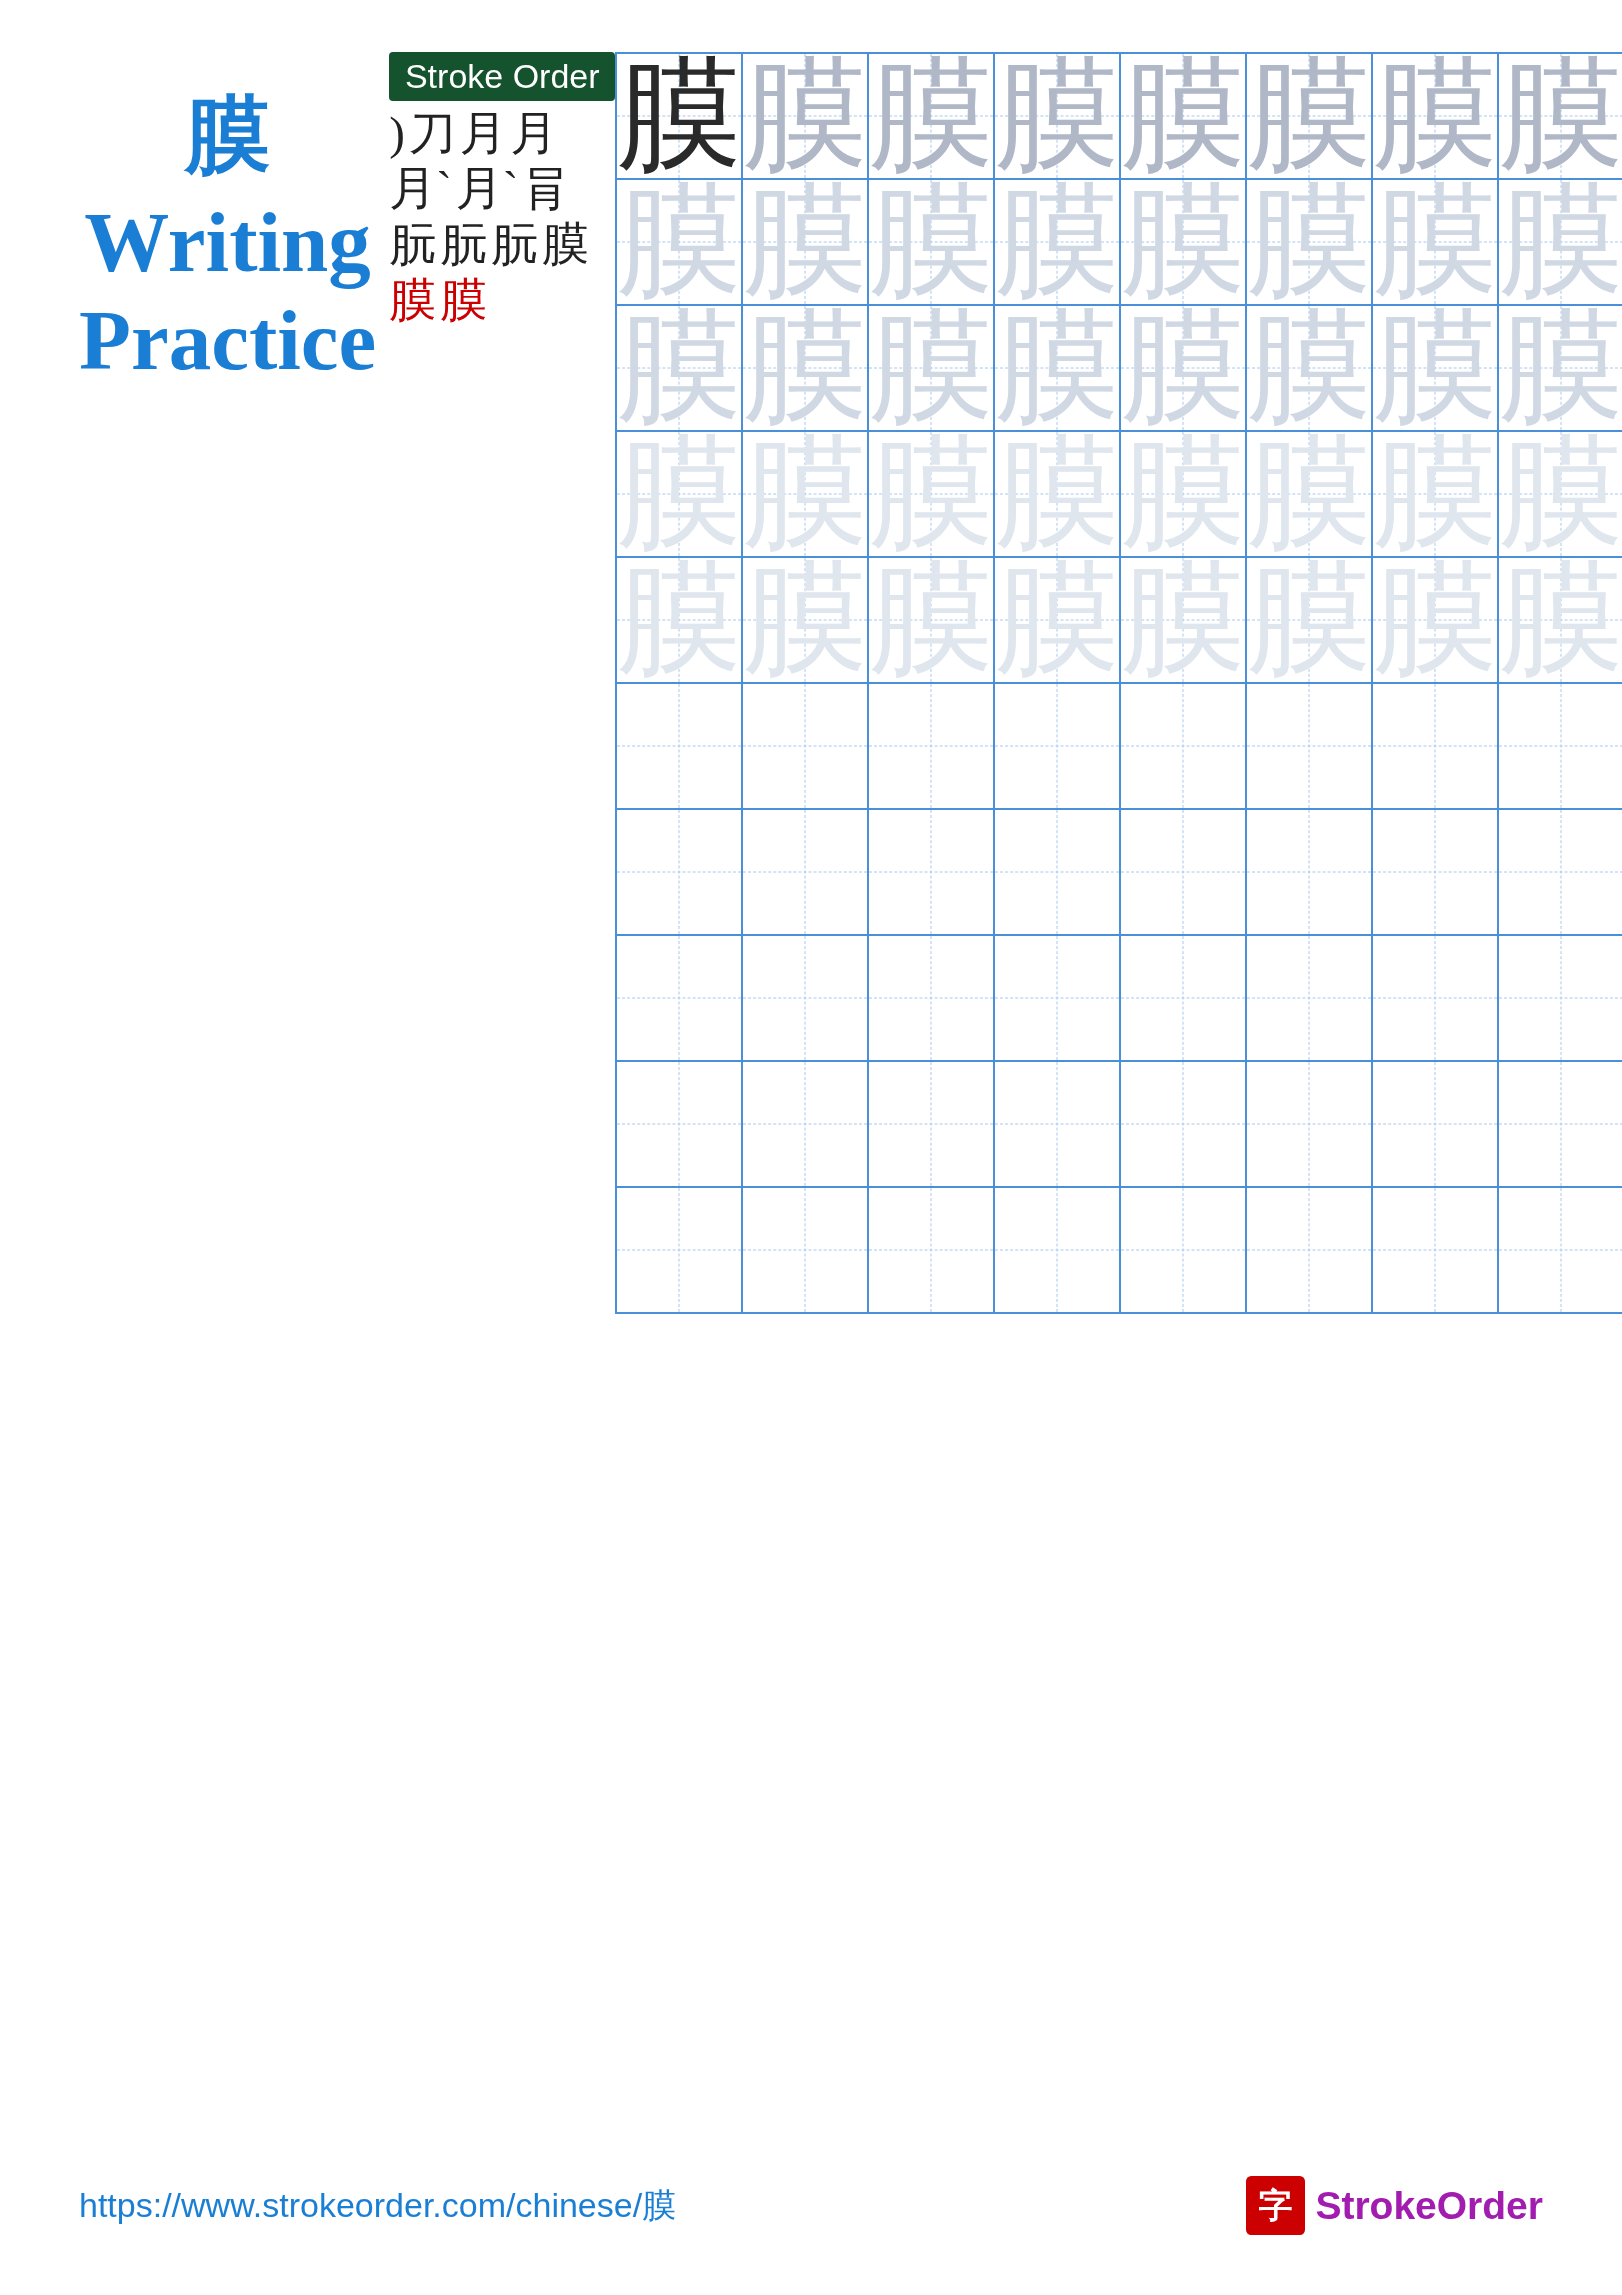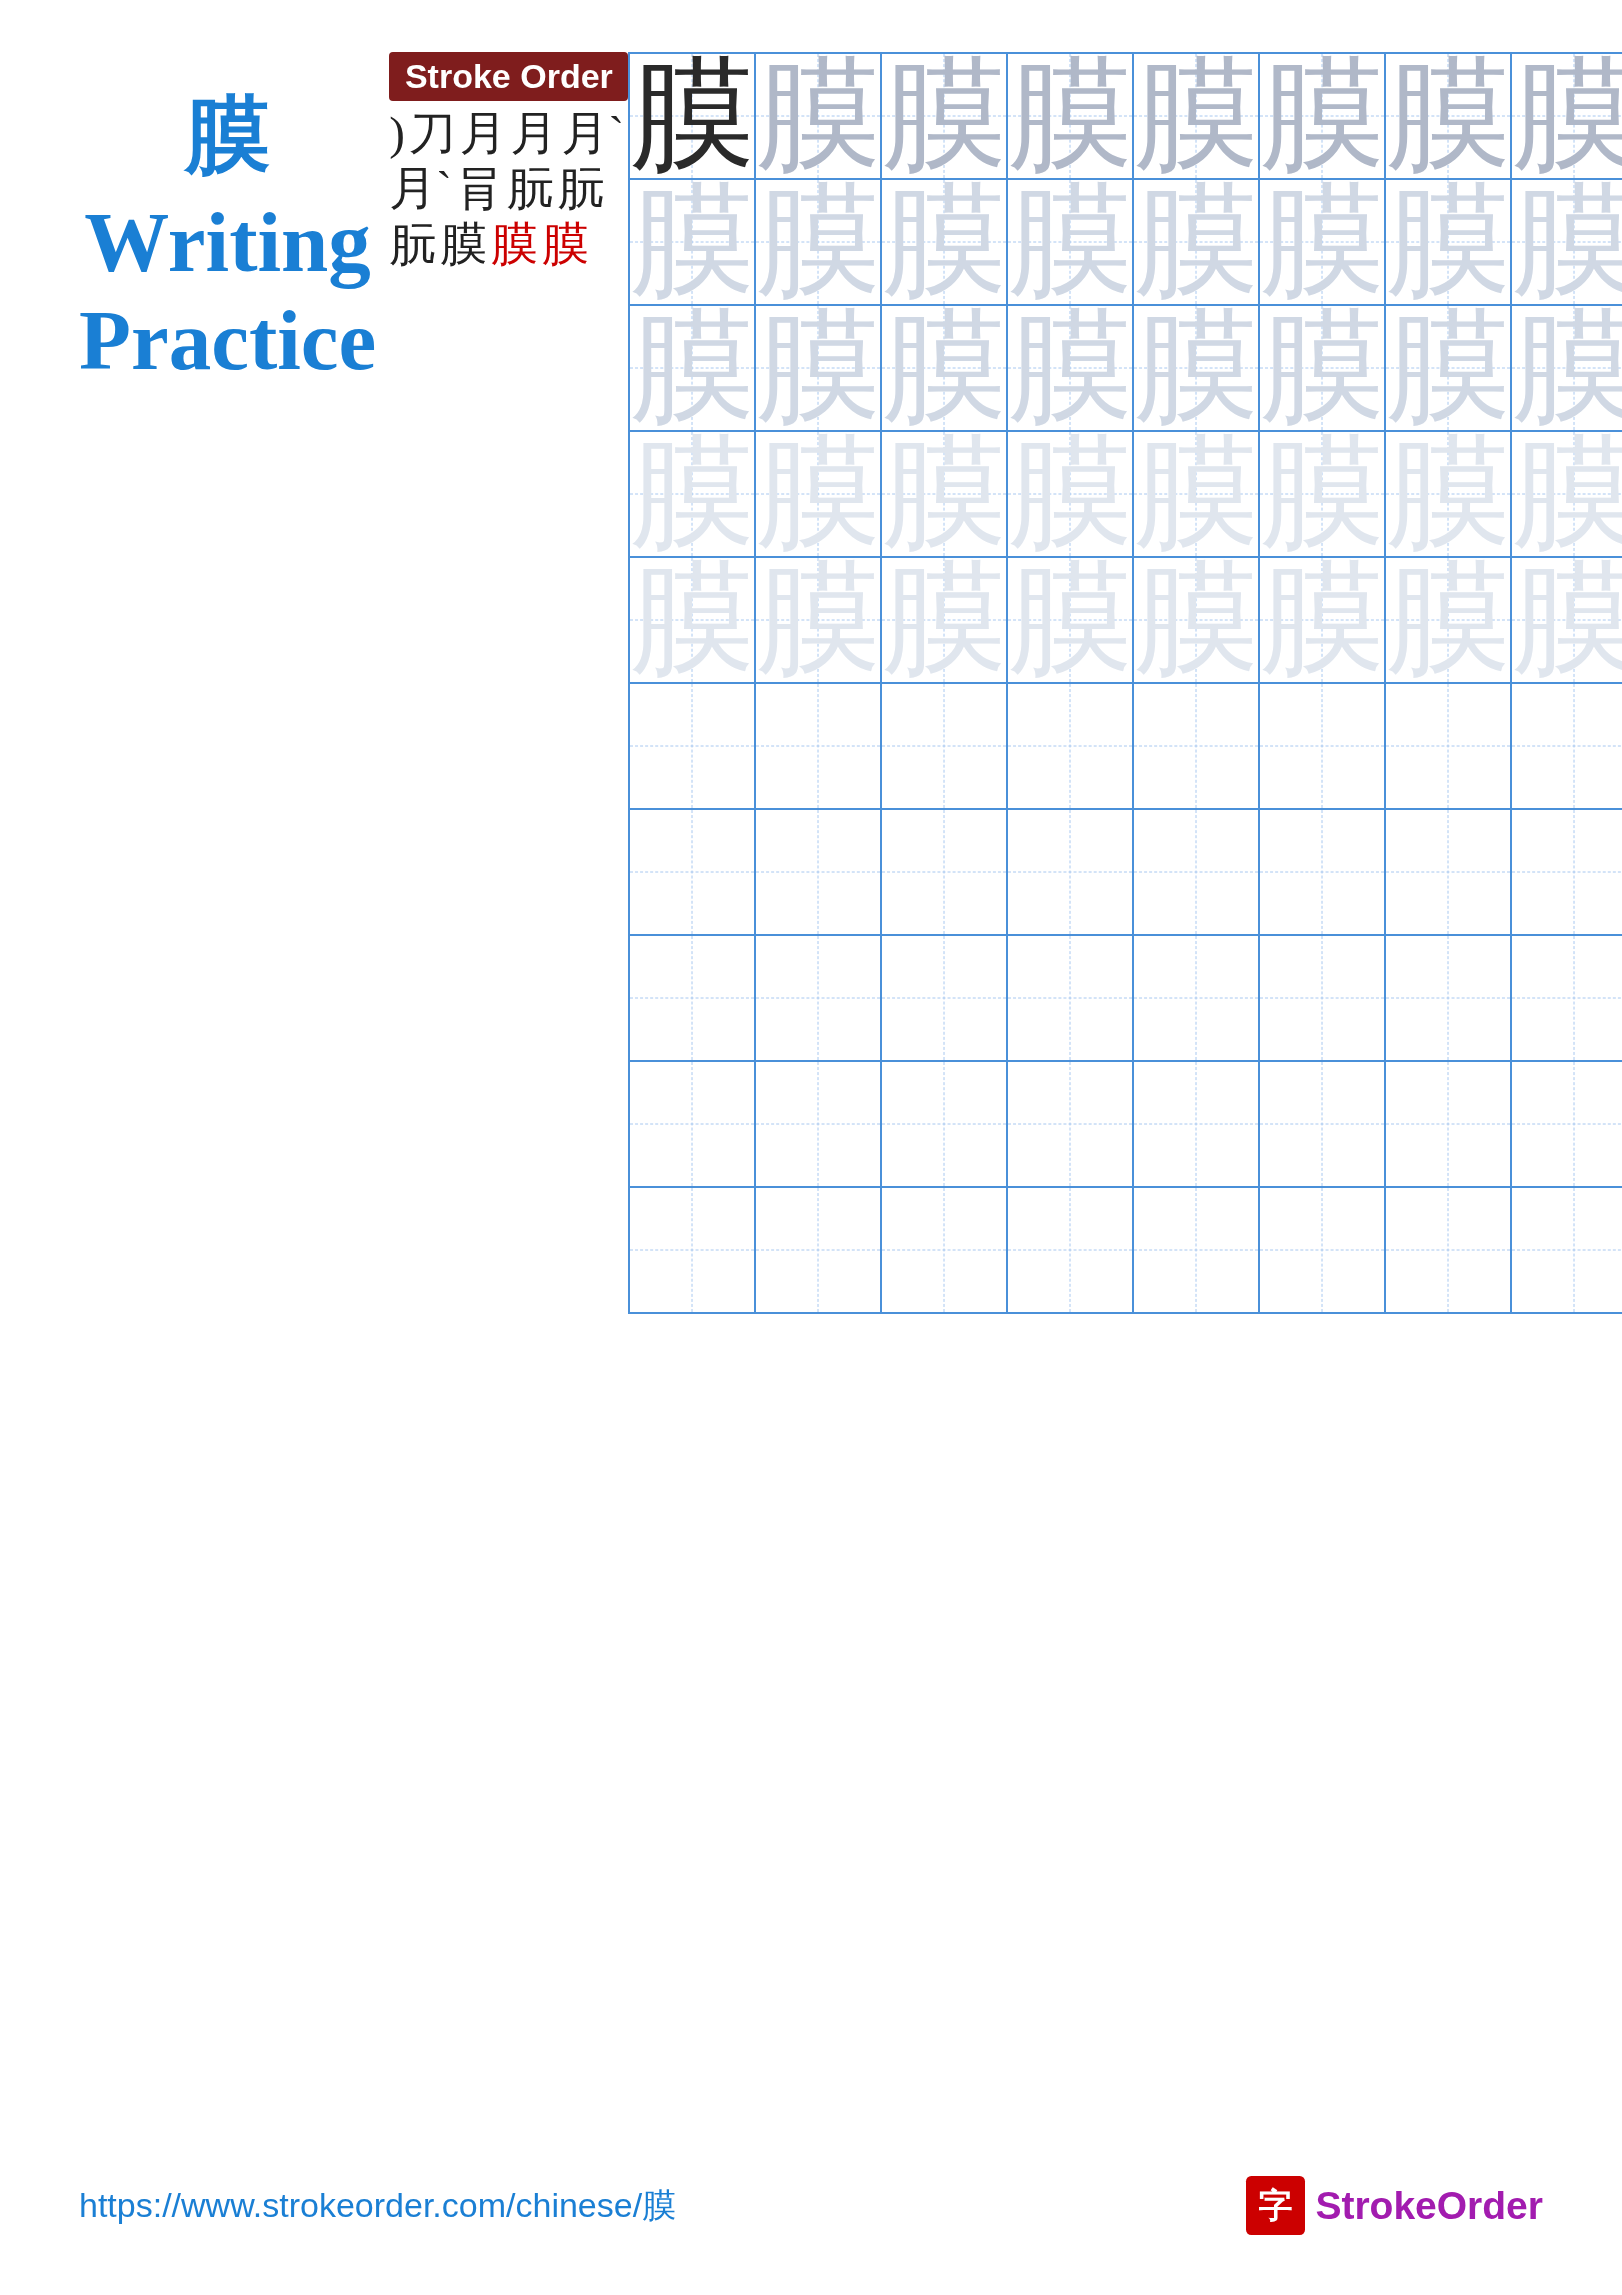--- a/index.html
+++ b/index.html
@@ -34,27 +34,27 @@
       width: 100%;
       margin-bottom: 33px;
       display: flex;
       flex-wrap: wrap;
       align-items: center;
       gap: 6.5px;
       padding-left: 13px;
     }
 
     .stroke-order-badge {
-      background: #7f1d1d;
+      background: #14532d;
       color: white;
       font-size: 34px;
       padding: 5.2px 15.7px;
       border-radius: 3.9px;
       font-family: sans-serif;
-      font-weight: bold;
+      font-weight: normal;
       white-space: nowrap;
     }
 
     .stroke-sequence {
       display: flex;
       flex-wrap: wrap;
       align-items: center;
       gap: 3.9px;
     }
 

